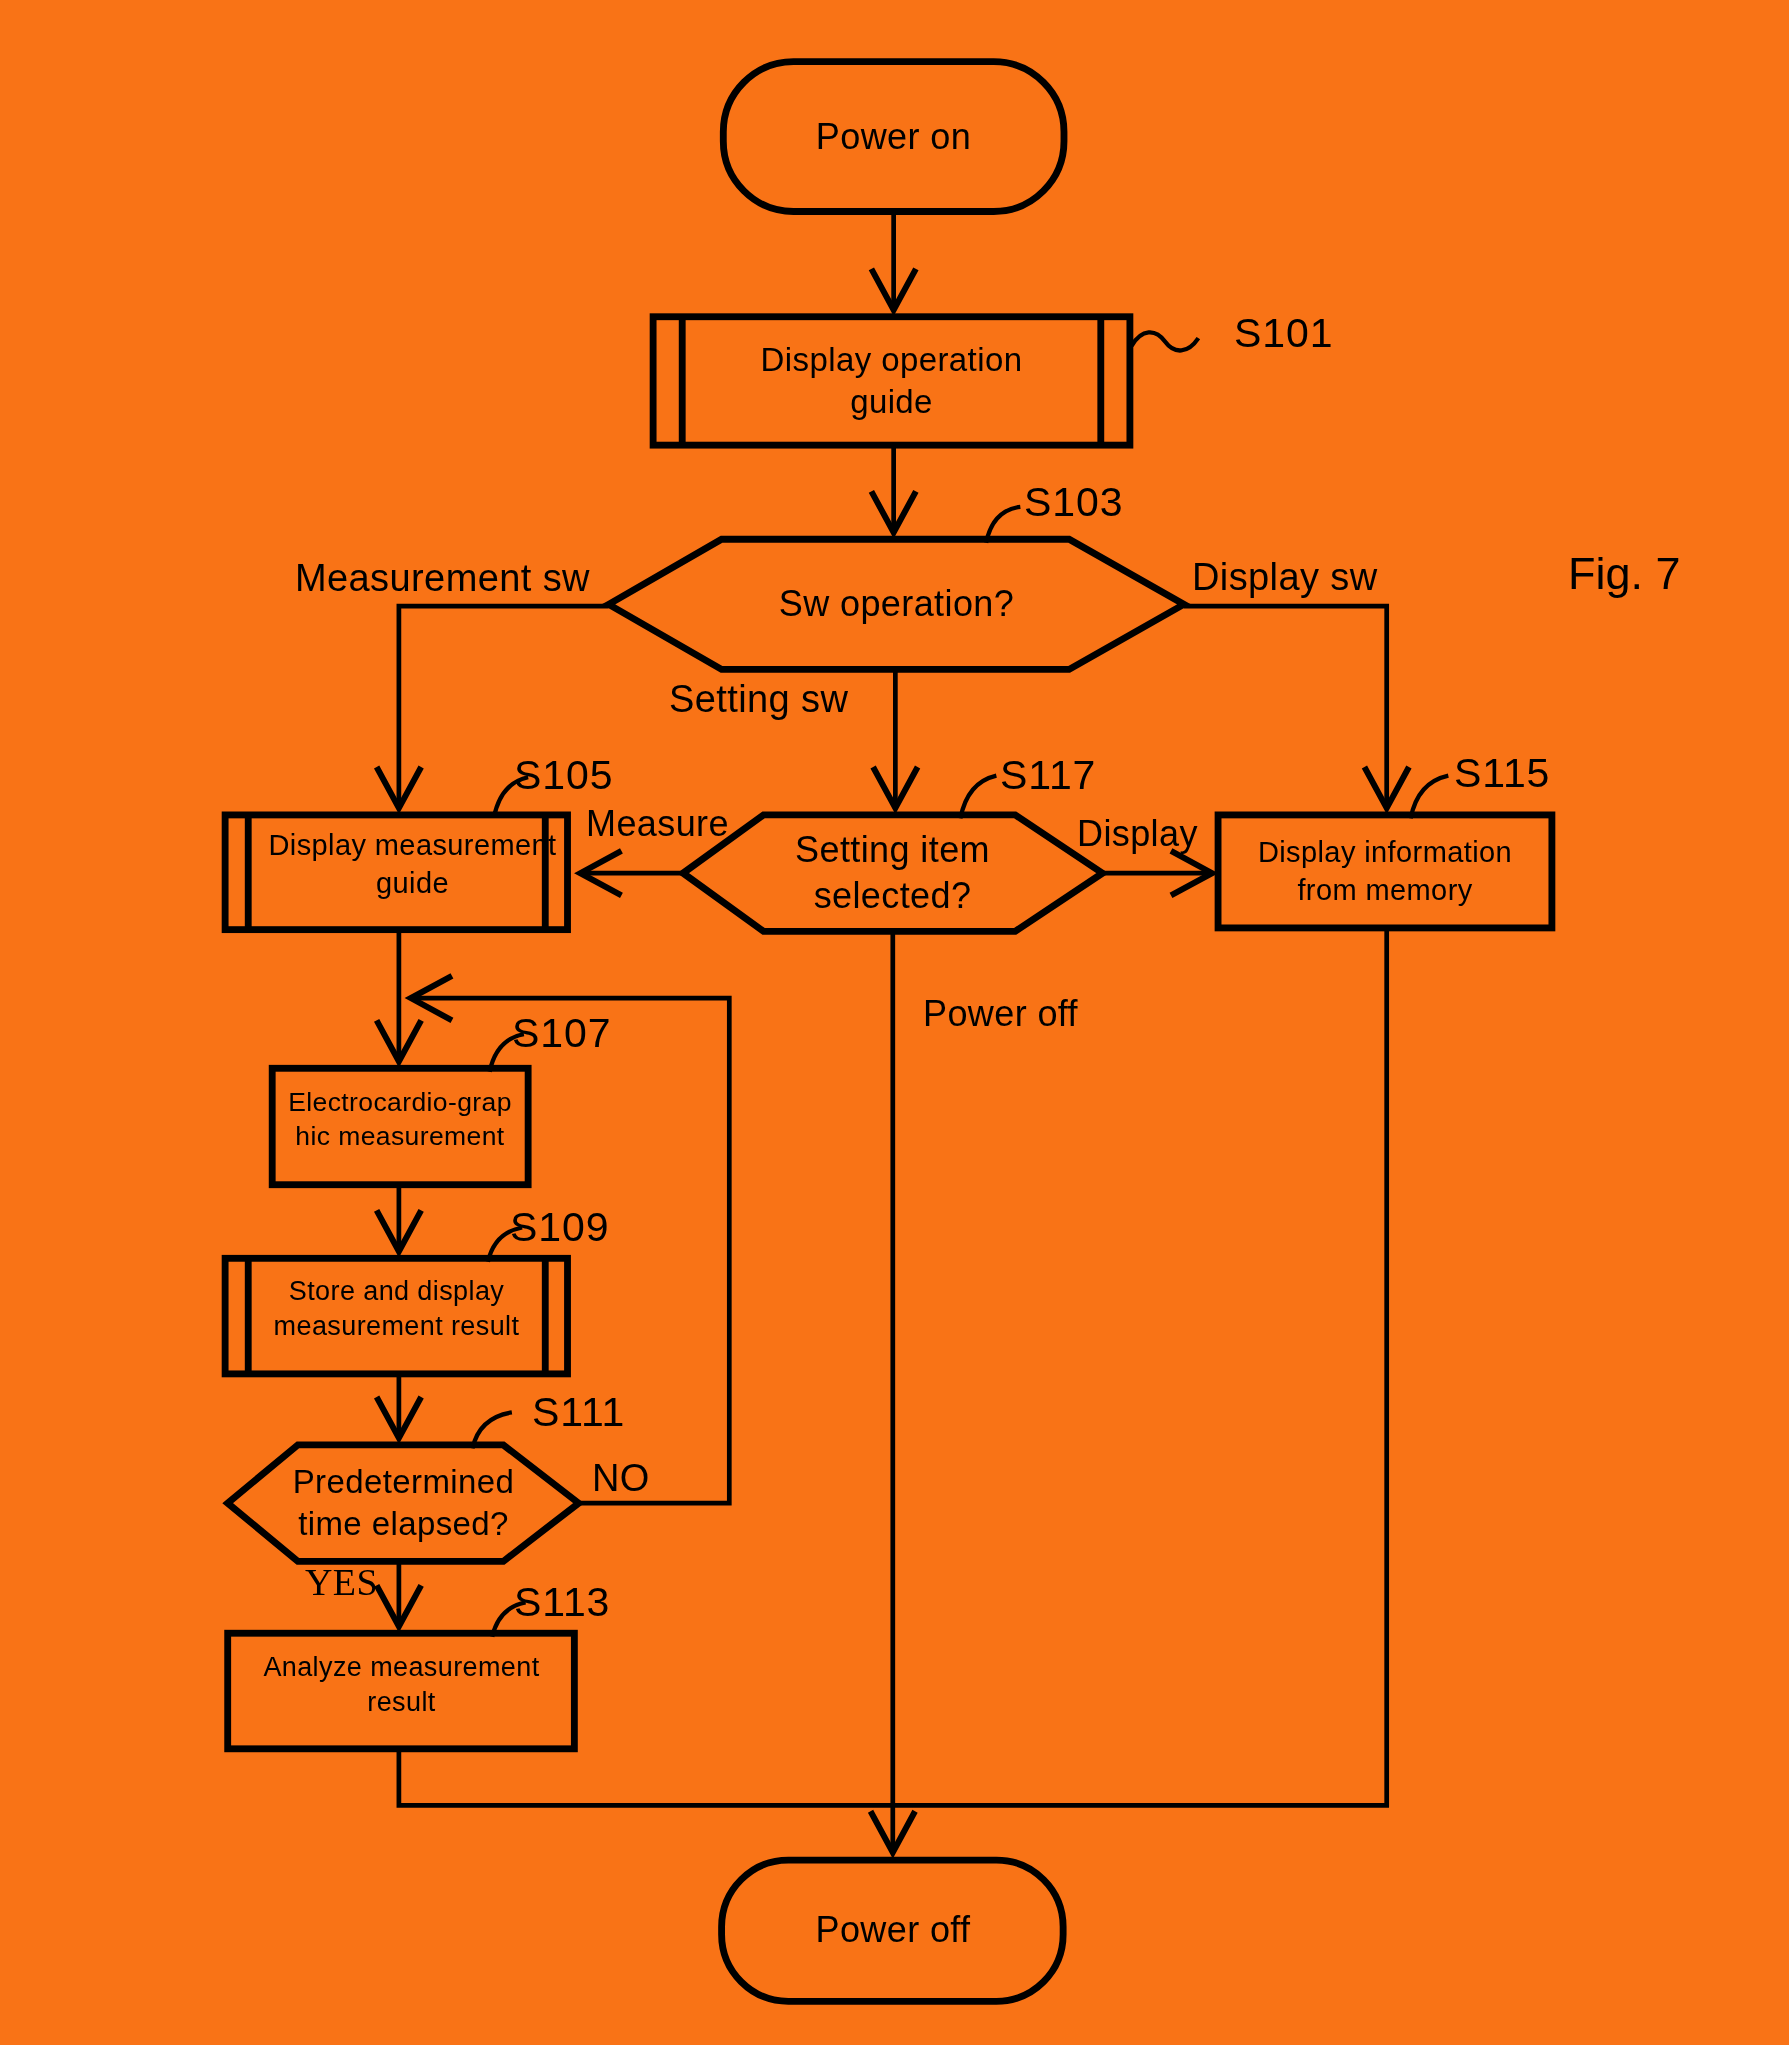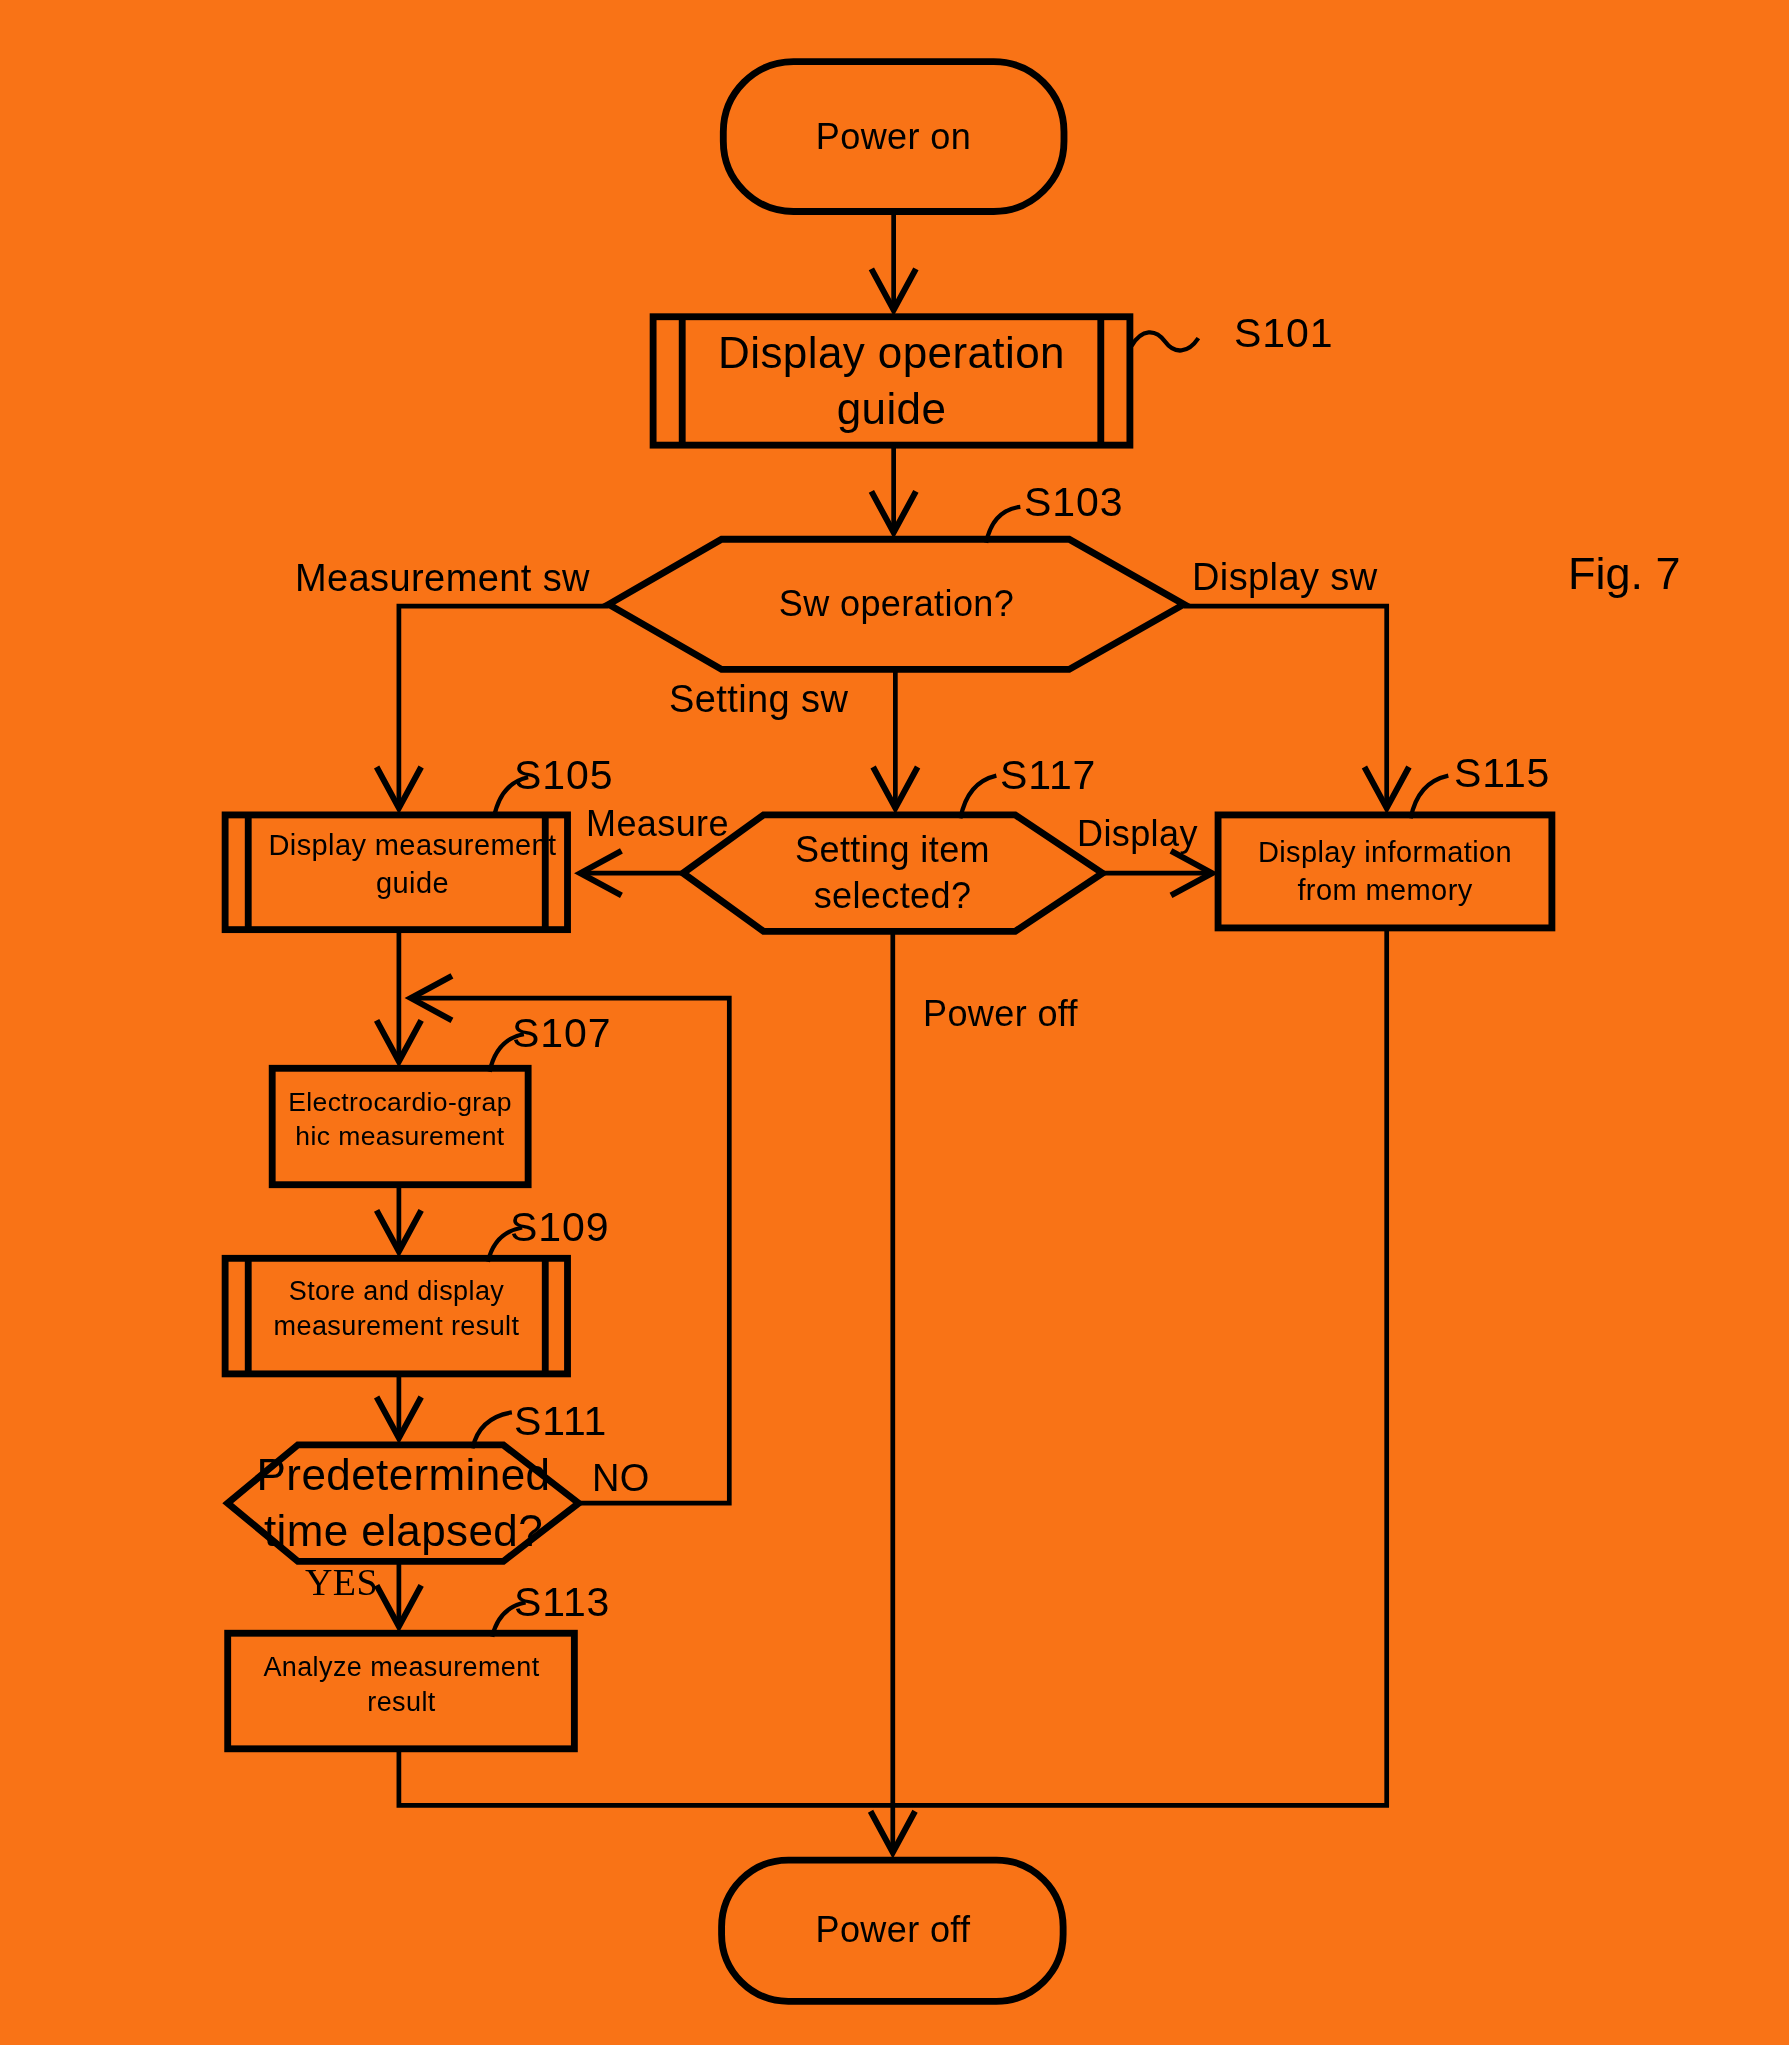--- a/index.html
+++ b/index.html
@@ -47,21 +47,21 @@
     letter-spacing: 0.9px;
   }
   .fig-caption {
     position: absolute;
     white-space: nowrap;
     color: #000000;
     font-size: 45px;
   }
   .fs42 { font-size: 36px; }
   .fs44 { font-size: 38px; }
-  .fs40 { font-size: 44px; }
+  .fs40 { font-size: 33px; }
   .fs34 { font-size: 29px; }
   .fs32 { font-size: 27px; }
   .fs31 { font-size: 26.5px; }
 </style>
 </head>
 <body>
 
 <div class="stage">
 
   <svg class="canvas" width="1789" height="2045" viewBox="0 0 2090 2389">
@@ -199,19 +199,19 @@
 
   <div class="edge-label fs44" style="left:305px; top:1560px;font-family:Liberation Serif, serif;">YES</div>
 
   <div class="step-label" style="left:1202px; top:310px;margin-left:32px;">S101</div>
   <div class="step-label" style="left:1024px; top:479px;">S103</div>
   <div class="step-label" style="left:514px;  top:752px;">S105</div>
   <div class="step-label" style="left:1000px; top:752px;">S117</div>
   <div class="step-label" style="left:1454px; top:750px;">S115</div>
   <div class="step-label" style="left:512px;  top:1010px;">S107</div>
   <div class="step-label" style="left:510px;  top:1204px;">S109</div>
-  <div class="step-label" style="left:514px;  top:1389px;margin-top:9px;">S111</div>
+  <div class="step-label" style="left:532px;  top:1389px;">S111</div>
   <div class="step-label" style="left:514px;  top:1579px;">S113</div>
 
   <div class="fig-caption" style="left:1568px; top:548px;">Fig. 7</div>
 
 </div>
 
 
 </body></html>

